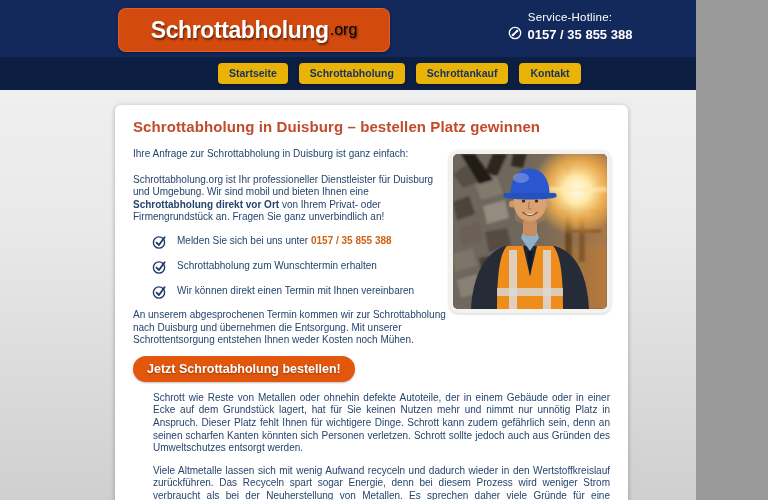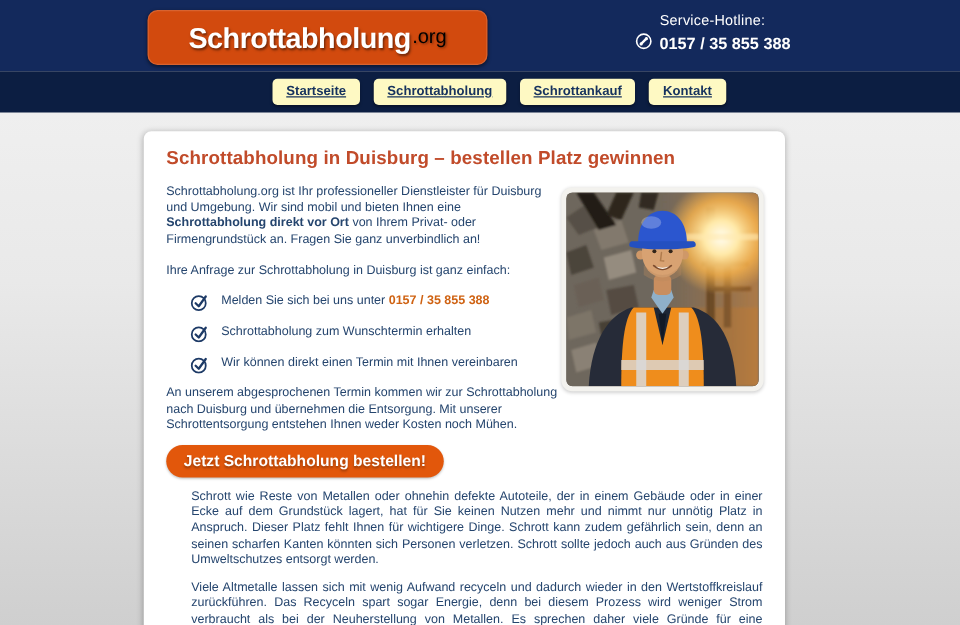--- a/index.html
+++ b/index.html
@@ -1,37 +1,37 @@
 <!DOCTYPE html>
 <html><head>
 <meta charset="utf-8">
 <style>
   html,body{margin:0;padding:0;background:#9a9a9a;}
-  .page{position:relative;width:768px;height:500px;overflow:hidden;
+  .page{position:relative;width:696px;height:500px;overflow:hidden;
         background:linear-gradient(180deg,#f3f3f3 0%,#e9e9e9 45%,#cfcfcf 100%);
         font-family:"Liberation Sans",sans-serif;}
   
   .header{position:absolute;top:0;left:0;right:0;height:57px;background:#13295c;}
   .logo{position:absolute;left:118px;top:8px;width:272px;height:44px;background:#d24a0e;
         border-radius:8px;display:flex;align-items:center;justify-content:center;cursor:pointer;
         box-shadow:inset 0 0 0 1px rgba(255,255,255,.14),0 1px 3px rgba(0,0,0,.45);}
   .logo-main{color:#fff;font-weight:bold;font-size:23px;letter-spacing:-0.4px;
         text-shadow:1px 2px 2px rgba(0,0,0,.5);}
   .logo-tld{color:#000000;font-size:16px;font-weight:400;margin-left:1px;
         text-shadow:1px 1px 2px rgba(0,0,0,.45);}
   .hotline{position:absolute;left:492px;top:11px;width:156px;text-align:center;color:#fff;}
   .hotline-label{font-size:11.5px;letter-spacing:.2px;}
   .hotline-row{display:flex;align-items:center;justify-content:center;gap:6px;margin-top:3px;
         font-weight:bold;font-size:13px;cursor:pointer;}
   
   .navbar{position:absolute;top:57px;left:0;right:0;height:33px;background:#0c1e42;}
   .nav-buttons{position:absolute;left:218px;top:6px;display:flex;gap:11px;}
-  .nav-btn{background:#fef9c3;color:#16325e;border:none;border-radius:4px;font-size:10.5px;
+  .nav-btn{background:#eab308;color:#16325e;border:none;border-radius:4px;font-size:10.5px;
         font-weight:bold;padding:0 11px;height:21px;line-height:21px;cursor:pointer;
-        box-shadow:0 1px 2px rgba(0,0,0,.35);font-family:"Liberation Sans",sans-serif;text-decoration:underline;}
+        box-shadow:0 1px 2px rgba(0,0,0,.35);font-family:"Liberation Sans",sans-serif;}
   
   .card{position:absolute;left:115px;top:105px;width:513px;height:430px;background:#fff;
         border-radius:6px;box-shadow:0 1px 5px rgba(0,0,0,.28);}
   .card-inner{position:relative;padding:13px 18px 0 18px;}
   .page-title{margin:0;font-size:15px;font-weight:bold;color:#c14b2a;letter-spacing:.1px;}
   .col{width:318px;}
   .body-text{font-size:10px;line-height:12.6px;color:#25456e;margin:0;}
   .intro{margin-top:13px;}
   .list-intro{margin-top:13px;}
   .checklist{list-style:none;margin:10px 0 0 19px;padding:0;}
@@ -156,23 +156,23 @@
             <path d="M70 58.5 Q77 64.5 84 58.5" stroke="#7e4e30" stroke-width="1.5" fill="none" stroke-linecap="round"></path>
             <path d="M71.5 59 Q77 63.2 82.5 59 Q77 61.2 71.5 59 Z" fill="#f6f3ee"></path>
             <rect x="62" y="42" width="30" height="2.6" fill="#a97c52" opacity="0.55"></rect>
             <path d="M57.5 40 C57.5 24 66 14.5 77 14.5 C88 14.5 96.5 24 96.5 40 Z" fill="#2b56cf"></path>
             <path d="M53 39 L101 39 C103.2 39 104.2 41.2 103.2 43.2 C95 46.2 59 46.2 50.8 43.2 C49.8 41.2 50.8 39 53 39 Z" fill="#2450c0"></path>
             <ellipse cx="68" cy="24" rx="8" ry="5" fill="#ffffff" opacity="0.25"></ellipse>
           </g>
         </svg>
       </div>
 
+      <p class="body-text list-intro col">Ihre Anfrage zur Schrottabholung in Duisburg ist ganz einfach:</p>
+
       <p class="body-text intro col"><span>Schrottabholung.org ist Ihr professioneller Dienstleister für Duisburg und Umgebung. Wir sind mobil und bieten Ihnen eine </span><strong>Schrottabholung direkt vor Ort</strong><span> von Ihrem Privat- oder Firmengrundstück an. Fragen Sie ganz unverbindlich an!</span></p>
-
-      <p class="body-text list-intro col">Ihre Anfrage zur Schrottabholung in Duisburg ist ganz einfach:</p>
 
       <ul class="checklist col">
         <li class="check-item">
           <span class="icon">
             <svg width="15" height="15" viewBox="0 0 15 15">
               <circle cx="7" cy="8.5" r="5.6" fill="#ffffff" stroke="#1d3a66" stroke-width="1.4"></circle>
               <path d="M4.5 8.6 L7 11 L12.6 3.2" fill="none" stroke="#1d3a66" stroke-width="1.8" stroke-linecap="round" stroke-linejoin="round"></path>
             </svg>
           </span>
           <span class="body-text"><span>Melden Sie sich bei uns unter </span><span class="phone-highlight">0157 / 35 855 388</span></span>

